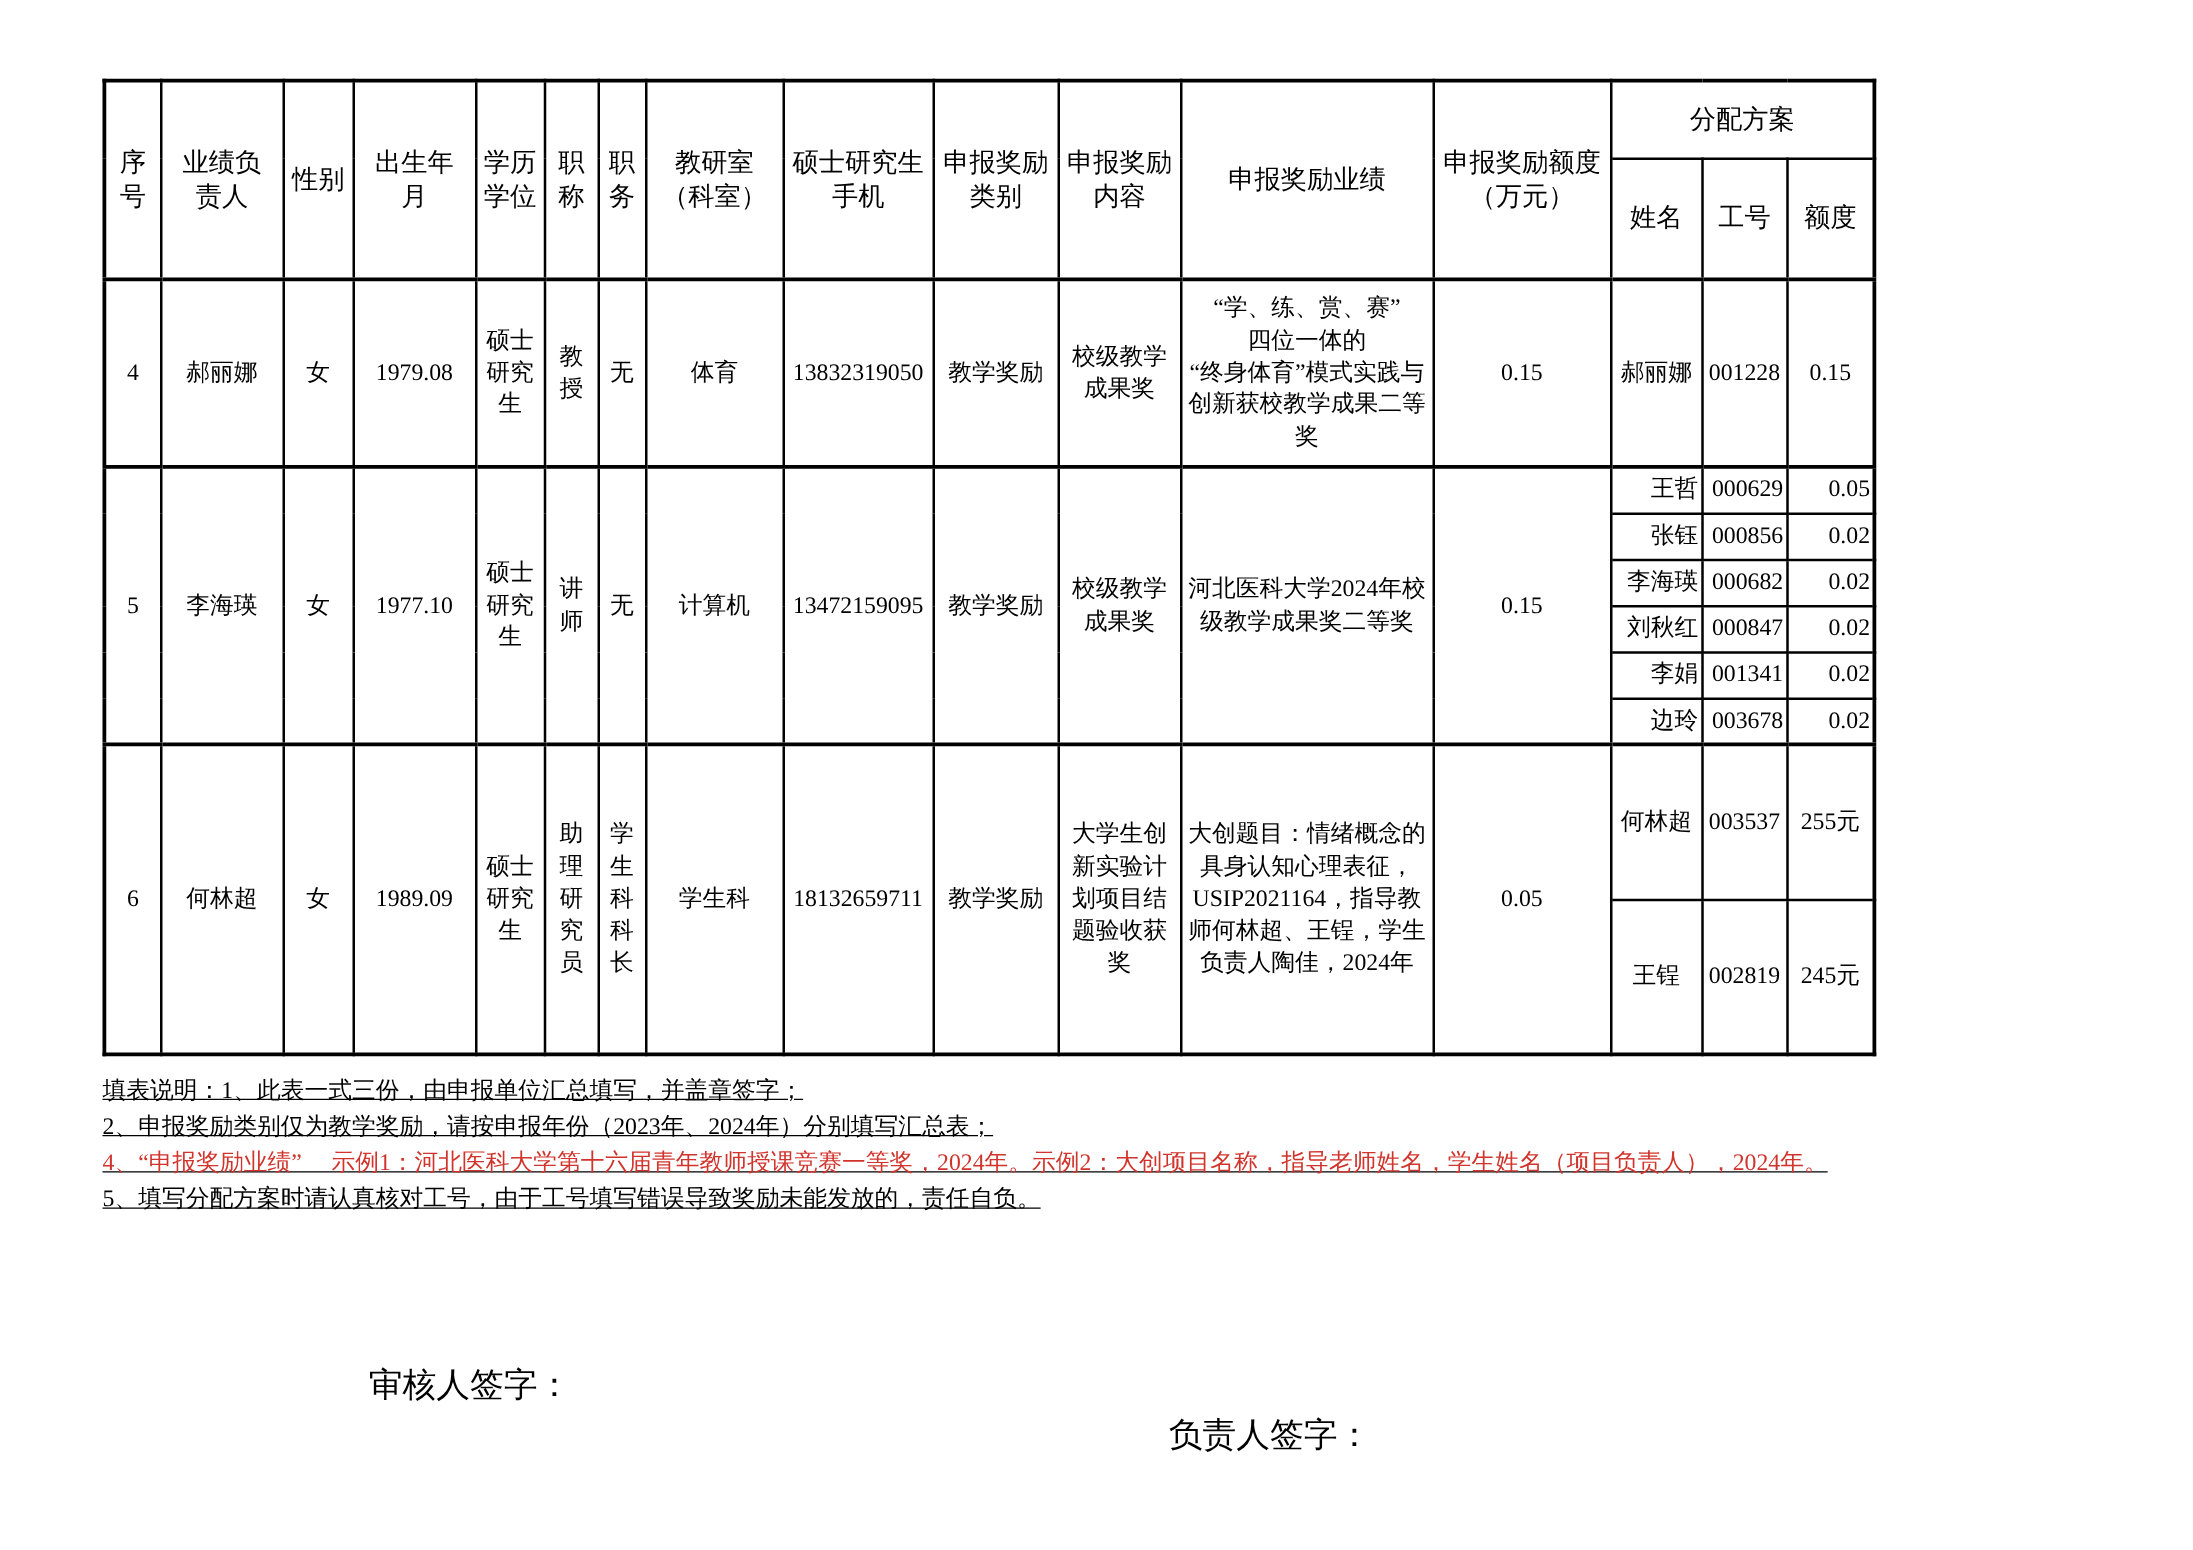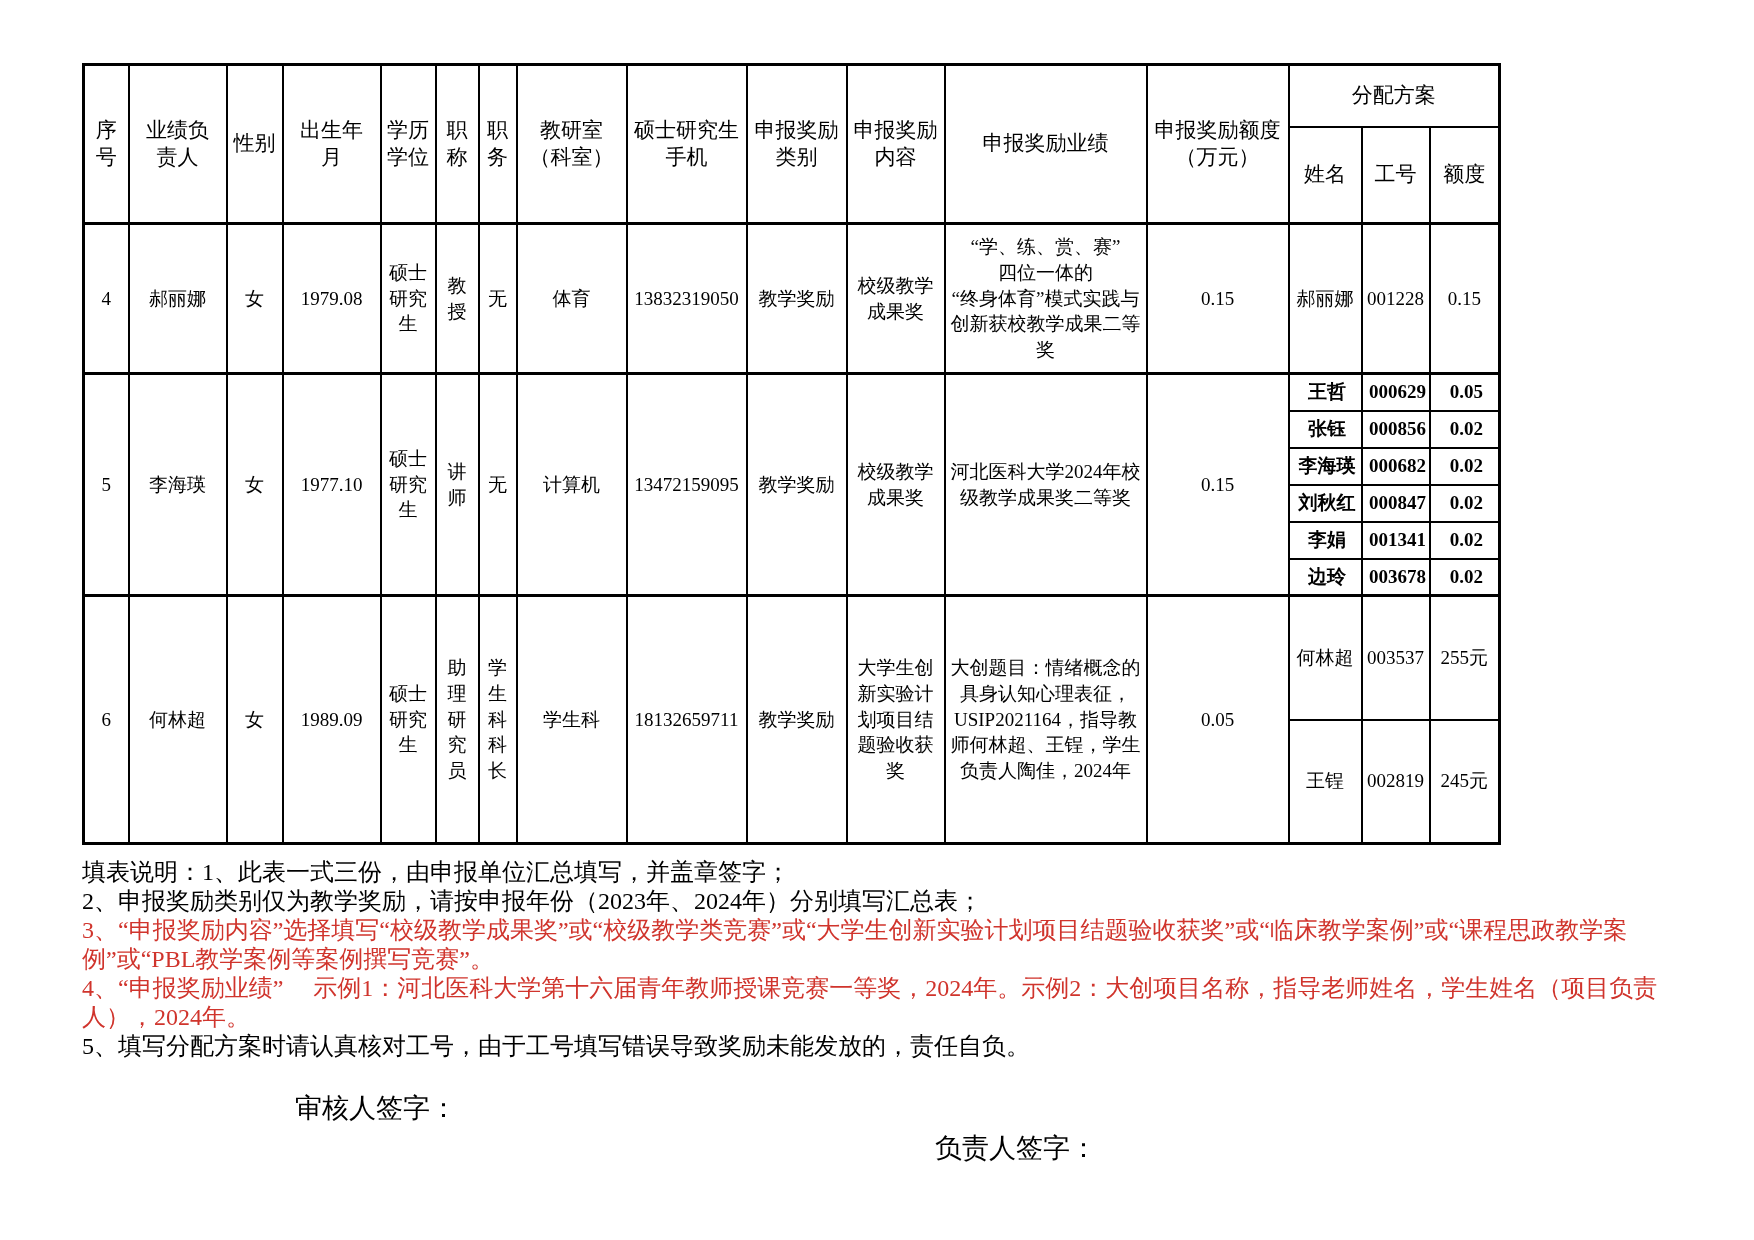--- a/index.html
+++ b/index.html
@@ -22,24 +22,24 @@
   th { font-size:21px; font-weight:normal; line-height:1.3; }
   td { font-size:19px; line-height:1.35; }
   thead th { border-bottom-width:3px; }
   thead th.group { border-bottom-width:2px; }
   tr.person td { border-top-width:3px; }
   tr.hr1 { height:62px; }
   tr.hr2 { height:97px; }
   tr.r4  { height:150px; }
   tr.r5sub { height:37px; }
   tr.r6sub { height:124px; }
-  td.lal { text-align:center; padding-left:6px;font-weight:bold; }
+  td.lal { text-align:right; padding-left:6px; }
   .notes {
     position:absolute; left:82px; top:858px; width:1625px;
-    font-size:24px; line-height:29px;
+    font-size:19px; line-height:29px;text-decoration:underline;
   }
   .notes p { margin:0; }
   .sig {
     position:absolute; top:1090px; font-size:27px; white-space:nowrap;
   }
   .sig.reviewer { left:295px; }
   .sig.responsible { left:935px;margin-top:40px; }
 </style>
 </head>
 <body>
@@ -188,21 +188,20 @@
         <td>王锃</td>
         <td>002819</td>
         <td>245元</td>
       </tr>
     </tbody>
   </table>
 
   <div class="notes">
     <p>填表说明：1、此表一式三份，由申报单位汇总填写，并盖章签字；</p>
     <p>2、申报奖励类别仅为教学奖励，请按申报年份（2023年、2024年）分别填写汇总表；</p>
-    <p class="red-note" style="color: rgb(208, 52, 44);">3、“申报奖励内容”选择填写“校级教学成果奖”或“校级教学类竞赛”或“大学生创新实验计划项目结题验收获奖”或“临床教学案例”或“课程思政教学案例”或“PBL教学案例等案例撰写竞赛”。</p>
     <p class="red-note" style="color: rgb(208, 52, 44);">4、“申报奖励业绩”　 示例1：河北医科大学第十六届青年教师授课竞赛一等奖，2024年。示例2：大创项目名称，指导老师姓名，学生姓名（项目负责人），2024年。</p>
     <p>5、填写分配方案时请认真核对工号，由于工号填写错误导致奖励未能发放的，责任自负。</p>
   </div>
 
   <span class="sig reviewer">审核人签字：</span>
   <span class="sig responsible">负责人签字：</span>
 
 </div>
 
 </body></html>

